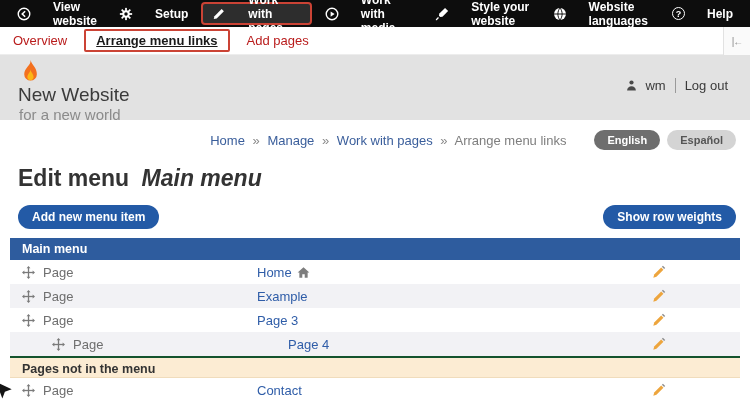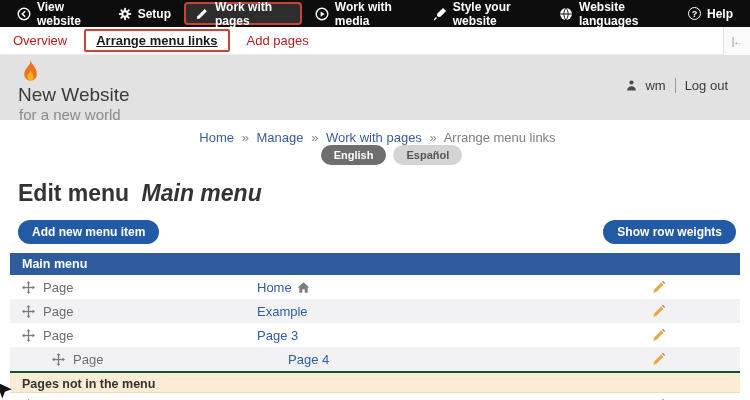--- a/index.html
+++ b/index.html
@@ -8,21 +8,21 @@
     font-family:"Liberation Sans", sans-serif;
     background:#fff; position:relative; overflow:hidden;
     width:750px; height:400px;
   }
   
   .admin-bar {
     height:27px; background:#0d0d0d; display:flex; align-items:center;
     padding:0 6px; color:#fff;
   }
   .admin-item {
-    display:flex; align-items:center; gap:6px; padding:0 11px;
+    display:flex; align-items:center; gap:22px; padding:0 11px;
     font-size:12px; font-weight:bold; color:#fff; cursor:pointer; height:27px;
   }
   .admin-item.highlighted {
     height:23px; background:#2d2d2d; border:2px solid #cb4335;
     border-radius:4px; padding:0 9px; margin:0 2px;
   }
   .abar-icon { width:14px; height:14px; display:inline-flex; }
   .abar-icon svg { width:14px; height:14px; }
   .help-circle {
     width:13px; height:13px; border:1.4px solid #fff; border-radius:50%;
@@ -53,23 +53,22 @@
   .site-slogan { position:absolute; left:19px; top:51px; font-size:15px; color:#8b8b8b; }
   .user-box {
     position:absolute; right:22px; top:23px; display:flex; align-items:center;
     gap:7px; font-size:13px; color:#3a3a3a;
   }
   .user-icon { width:13px; height:13px; }
   .user-divider { width:1px; height:15px; background:#9a9a9a; margin:0 2px; }
   .logout-link { color:#3a3a3a; cursor:pointer; }
   
   .crumb-row {
-    display:flex; justify-content:space-between; align-items:center;
+    display:flex; justify-content:flex-end; align-items:center;
     margin:10px 14px 8px 19px;
-    flex-direction:column;
   }
   .breadcrumb { font-size:13px; color:#8a8a8a; }
   .crumb-link { color:#3a5e9b; cursor:pointer; }
   .crumb-sep { color:#8a8a8a; margin:0 4px; }
   .crumb-current { color:#7e7e7e; }
   .lang-pills { display:flex; gap:7px;padding-left:28px; }
   .pill { font-size:11px; font-weight:bold; border-radius:11px; padding:4px 13px; cursor:pointer; }
   .pill.active { background:#6e6e6e; color:#fff; }
   .pill.inactive { background:#d4d4d4; color:#555; }
   .page-title { margin:15px 0 4px 18px; font-size:23px; font-weight:bold; color:#333; }

